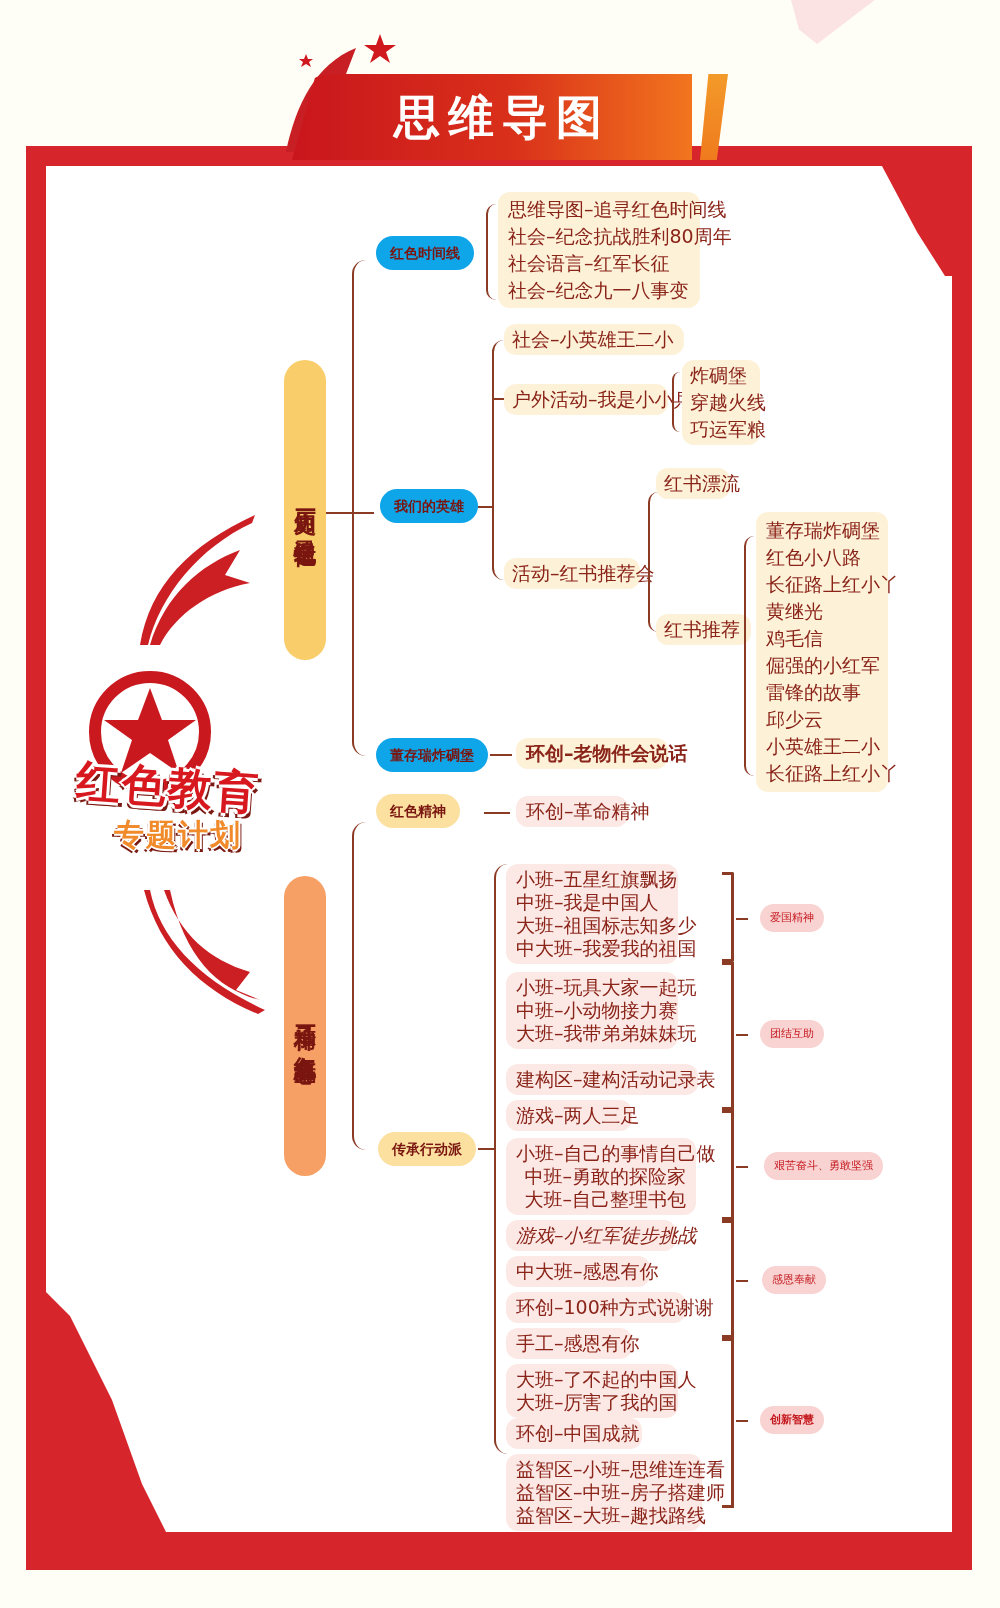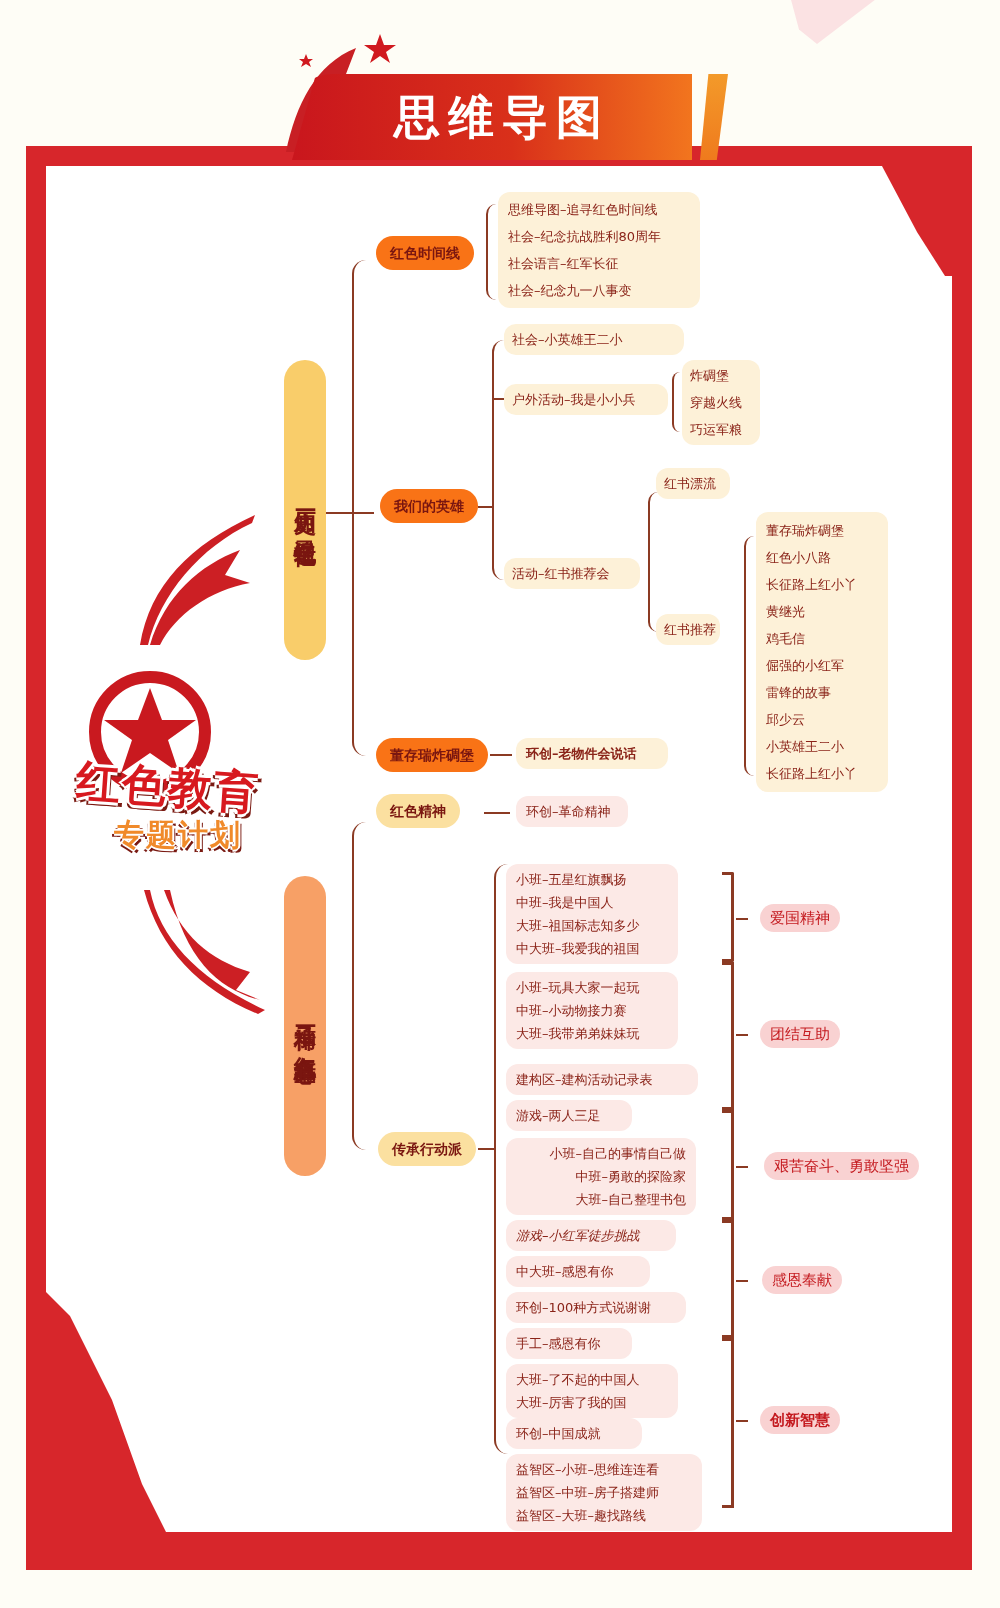--- a/index.html
+++ b/index.html
@@ -39,32 +39,32 @@
 
   .root-pill { position: absolute; width: 42px; border-radius: 21px; display: flex; align-items: center; justify-content: center;
     writing-mode: vertical-rl; text-orientation: upright; font-weight: bold; font-size: 22px; color: #7a1610;
     letter-spacing: 1px; }
   .root-1 { background: #f9cd6a; }
   .root-2 { background: #f7a066; }
 
   .cat { position: absolute; height: 34px; padding: 0 14px; border-radius: 17px; font-size: 14px; font-weight: bold;
     color: #7a1610; line-height: 34px; white-space: nowrap; }
   .cat::before { content: ""; position: absolute; left: -4px; top: -8px; width: 34px; height: 34px; border-radius: 50%; z-index: -1; }
-  .cat-y { background: #f97316; }
+  .cat-y { background: #0ea5e9; }
   .cat-y::before { background: #f7c964; }
   .cat-o { background: #fbe0a0; }
   .cat-o::before { background: #f49a75; }
 
-  .box { position: absolute; border-radius: 12px; padding: 4px 10px; font-size: 13px; line-height: 27px; color: #8a2318; white-space: nowrap; }
+  .box { position: absolute; border-radius: 12px; padding: 4px 10px; font-size: 19px; line-height: 27px; color: #8a2318; white-space: nowrap; }
   .box-y { background: #fdf1d8; }
   .box-p { background: #fce9e6; }
   .box .ln { display: block; }
 
   .tag { position: absolute; height: 28px; padding: 0 10px; border-radius: 14px; background: #f9d2d2; color: #c41a1f;
-    font-size: 15px; line-height: 28px; white-space: nowrap; }
+    font-size: 11px; line-height: 28px; white-space: nowrap; }
 </style>
 </head>
 <body>
 
 <div class="pink-ribbon"></div>
 
 <div class="frame">
   <div class="frame-inner"></div>
   <div class="corner-tr"></div>
   <div class="corner-bl"></div>
@@ -138,21 +138,21 @@
   <span class="ln">巧运军粮</span>
 </div>
 
 <div class="box box-y" style="left:504px;top:558px;width:136px;padding:2px 8px;">
   <span class="ln">活动–红书推荐会</span>
 </div>
 <div class="tree-line vbar" style="left:648px;top:492px;width:10px;height:140px;"></div>
 <div class="box box-y" style="left:656px;top:468px;width:74px;padding:2px 8px;">
   <span class="ln">红书漂流</span>
 </div>
-<div class="box box-y" style="left:656px;top:614px;width:64px;padding:2px 8px;">
+<div class="box box-y" style="left:656px;top:614px;width:95px;padding:2px 8px;">
   <span class="ln">红书推荐</span>
 </div>
 <div class="tree-line vbar" style="left:744px;top:536px;width:10px;height:240px;"></div>
 <div class="box box-y" style="left:756px;top:512px;width:132px;padding:5px 10px;">
   <span class="ln">董存瑞炸碉堡</span>
   <span class="ln">红色小八路</span>
   <span class="ln">长征路上红小丫</span>
   <span class="ln">黄继光</span>
   <span class="ln">鸡毛信</span>
   <span class="ln">倔强的小红军</span>

